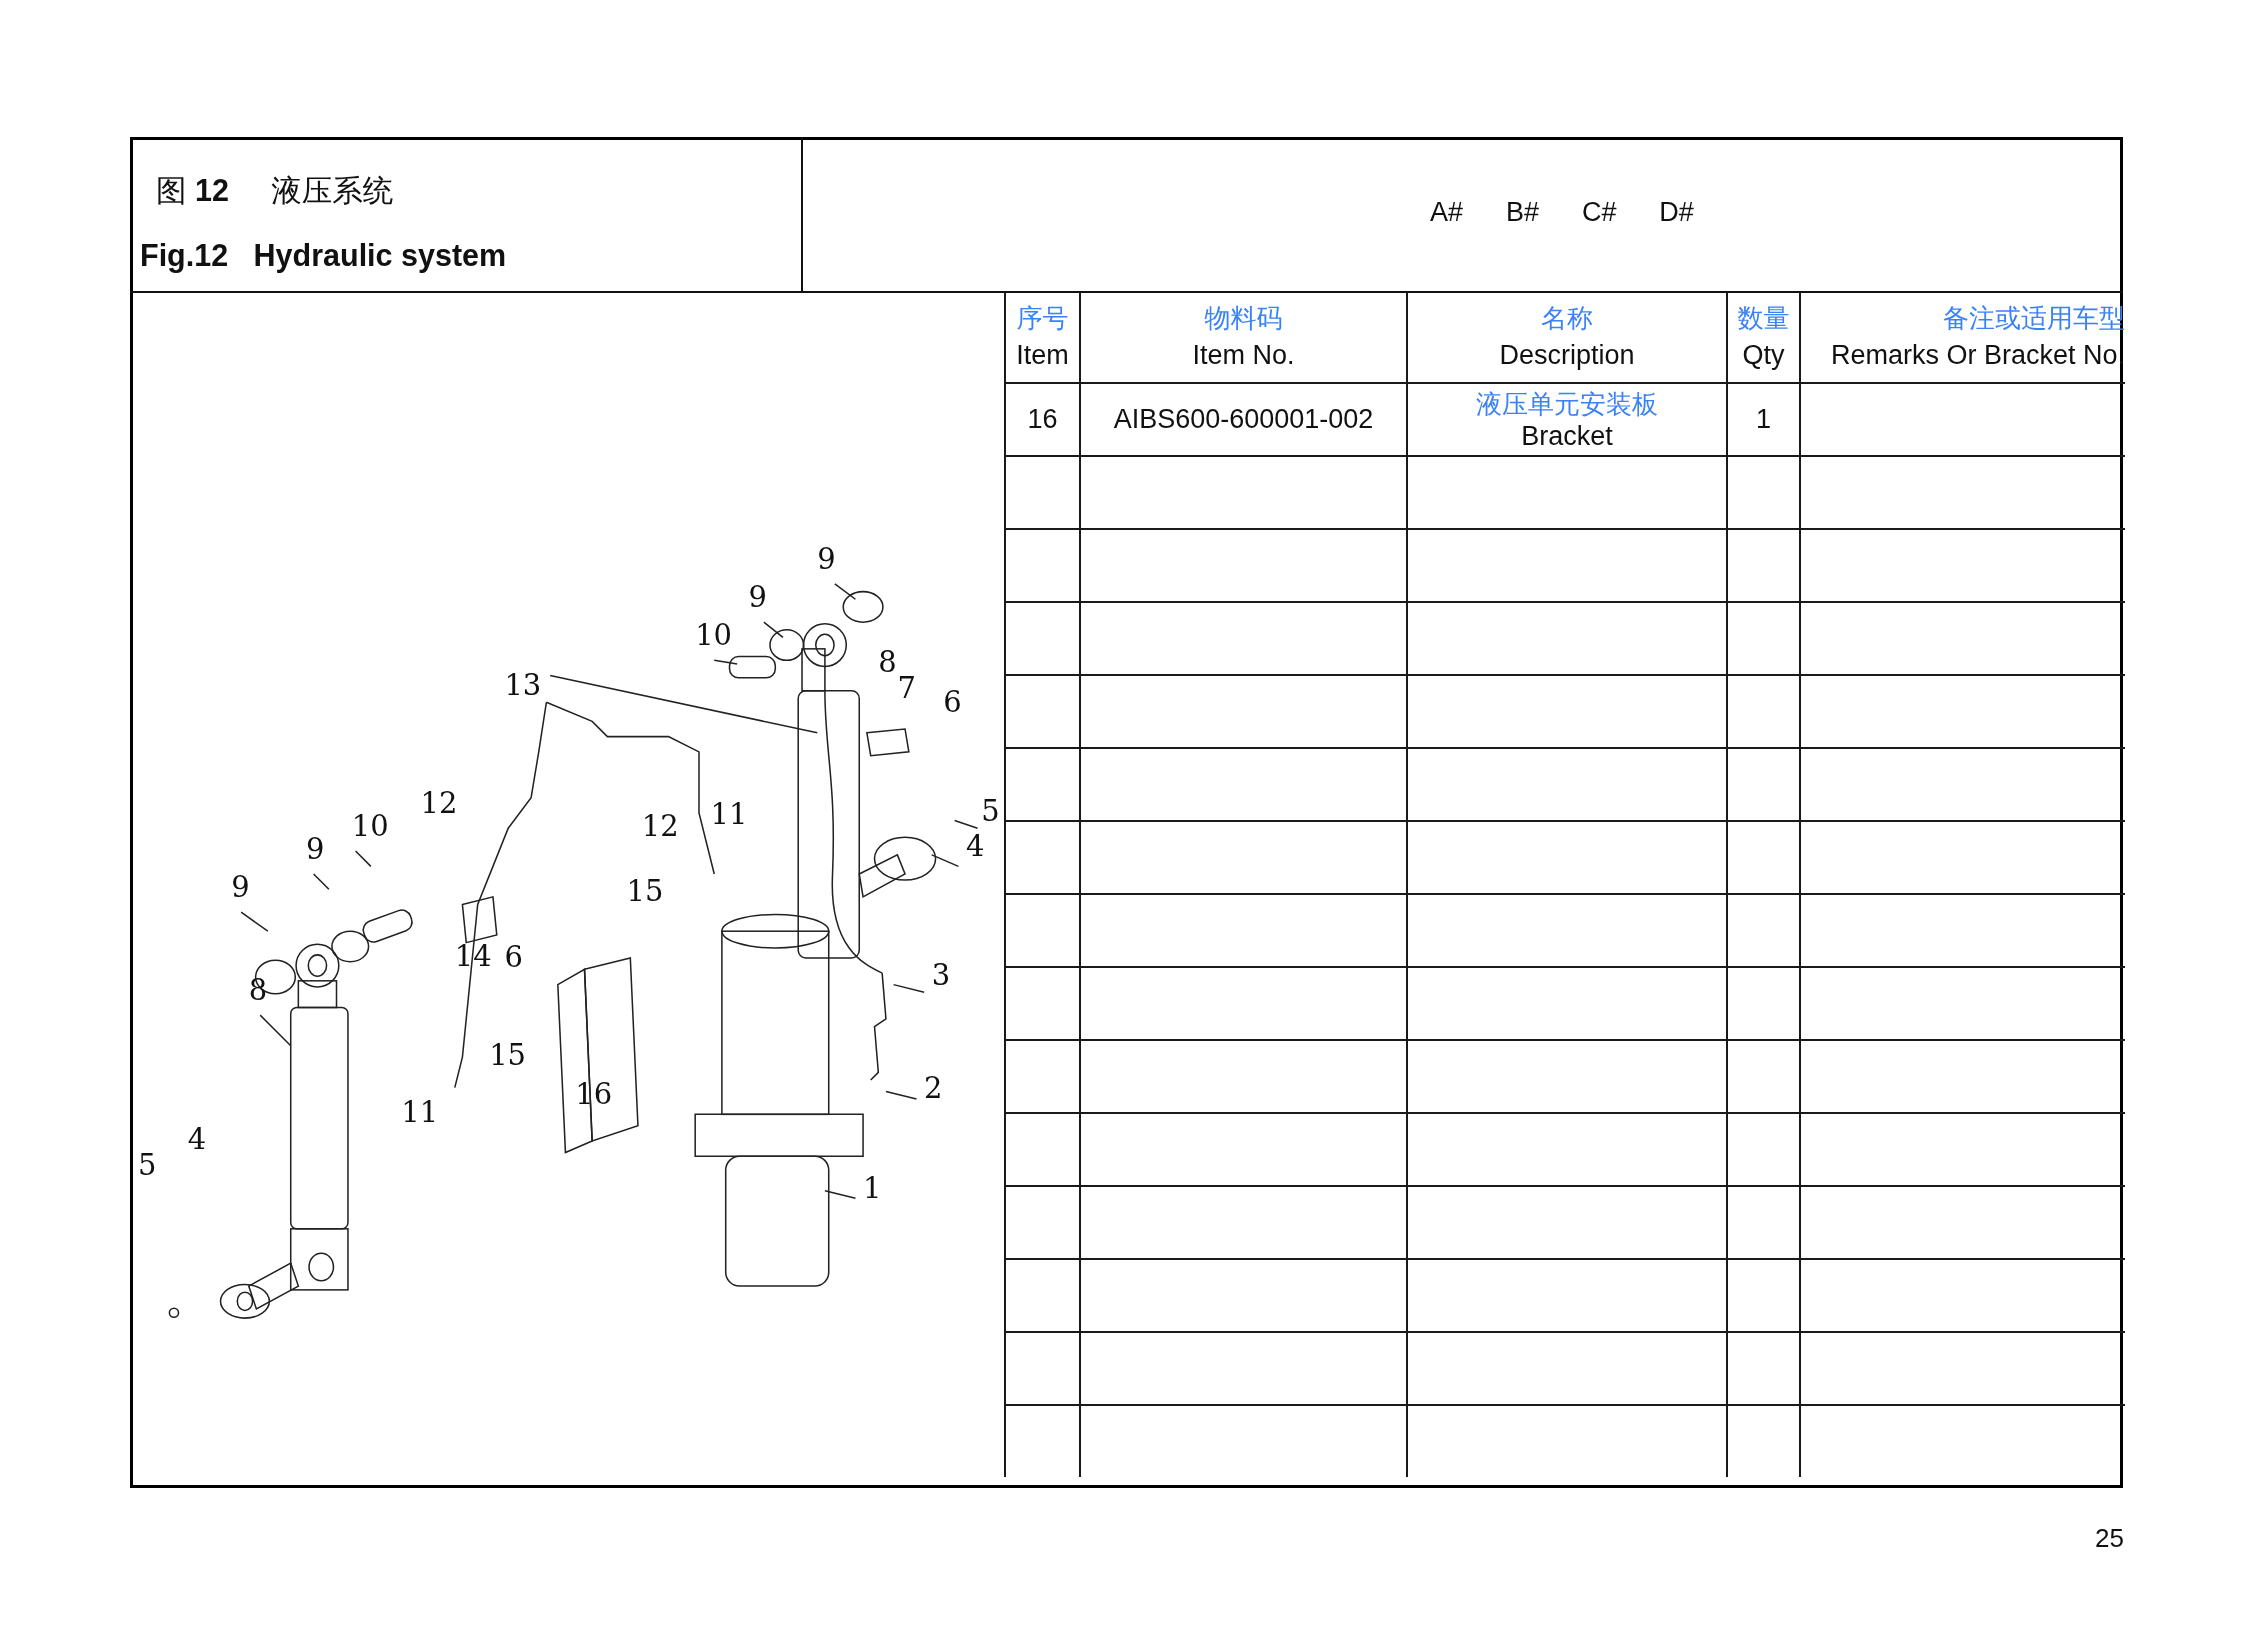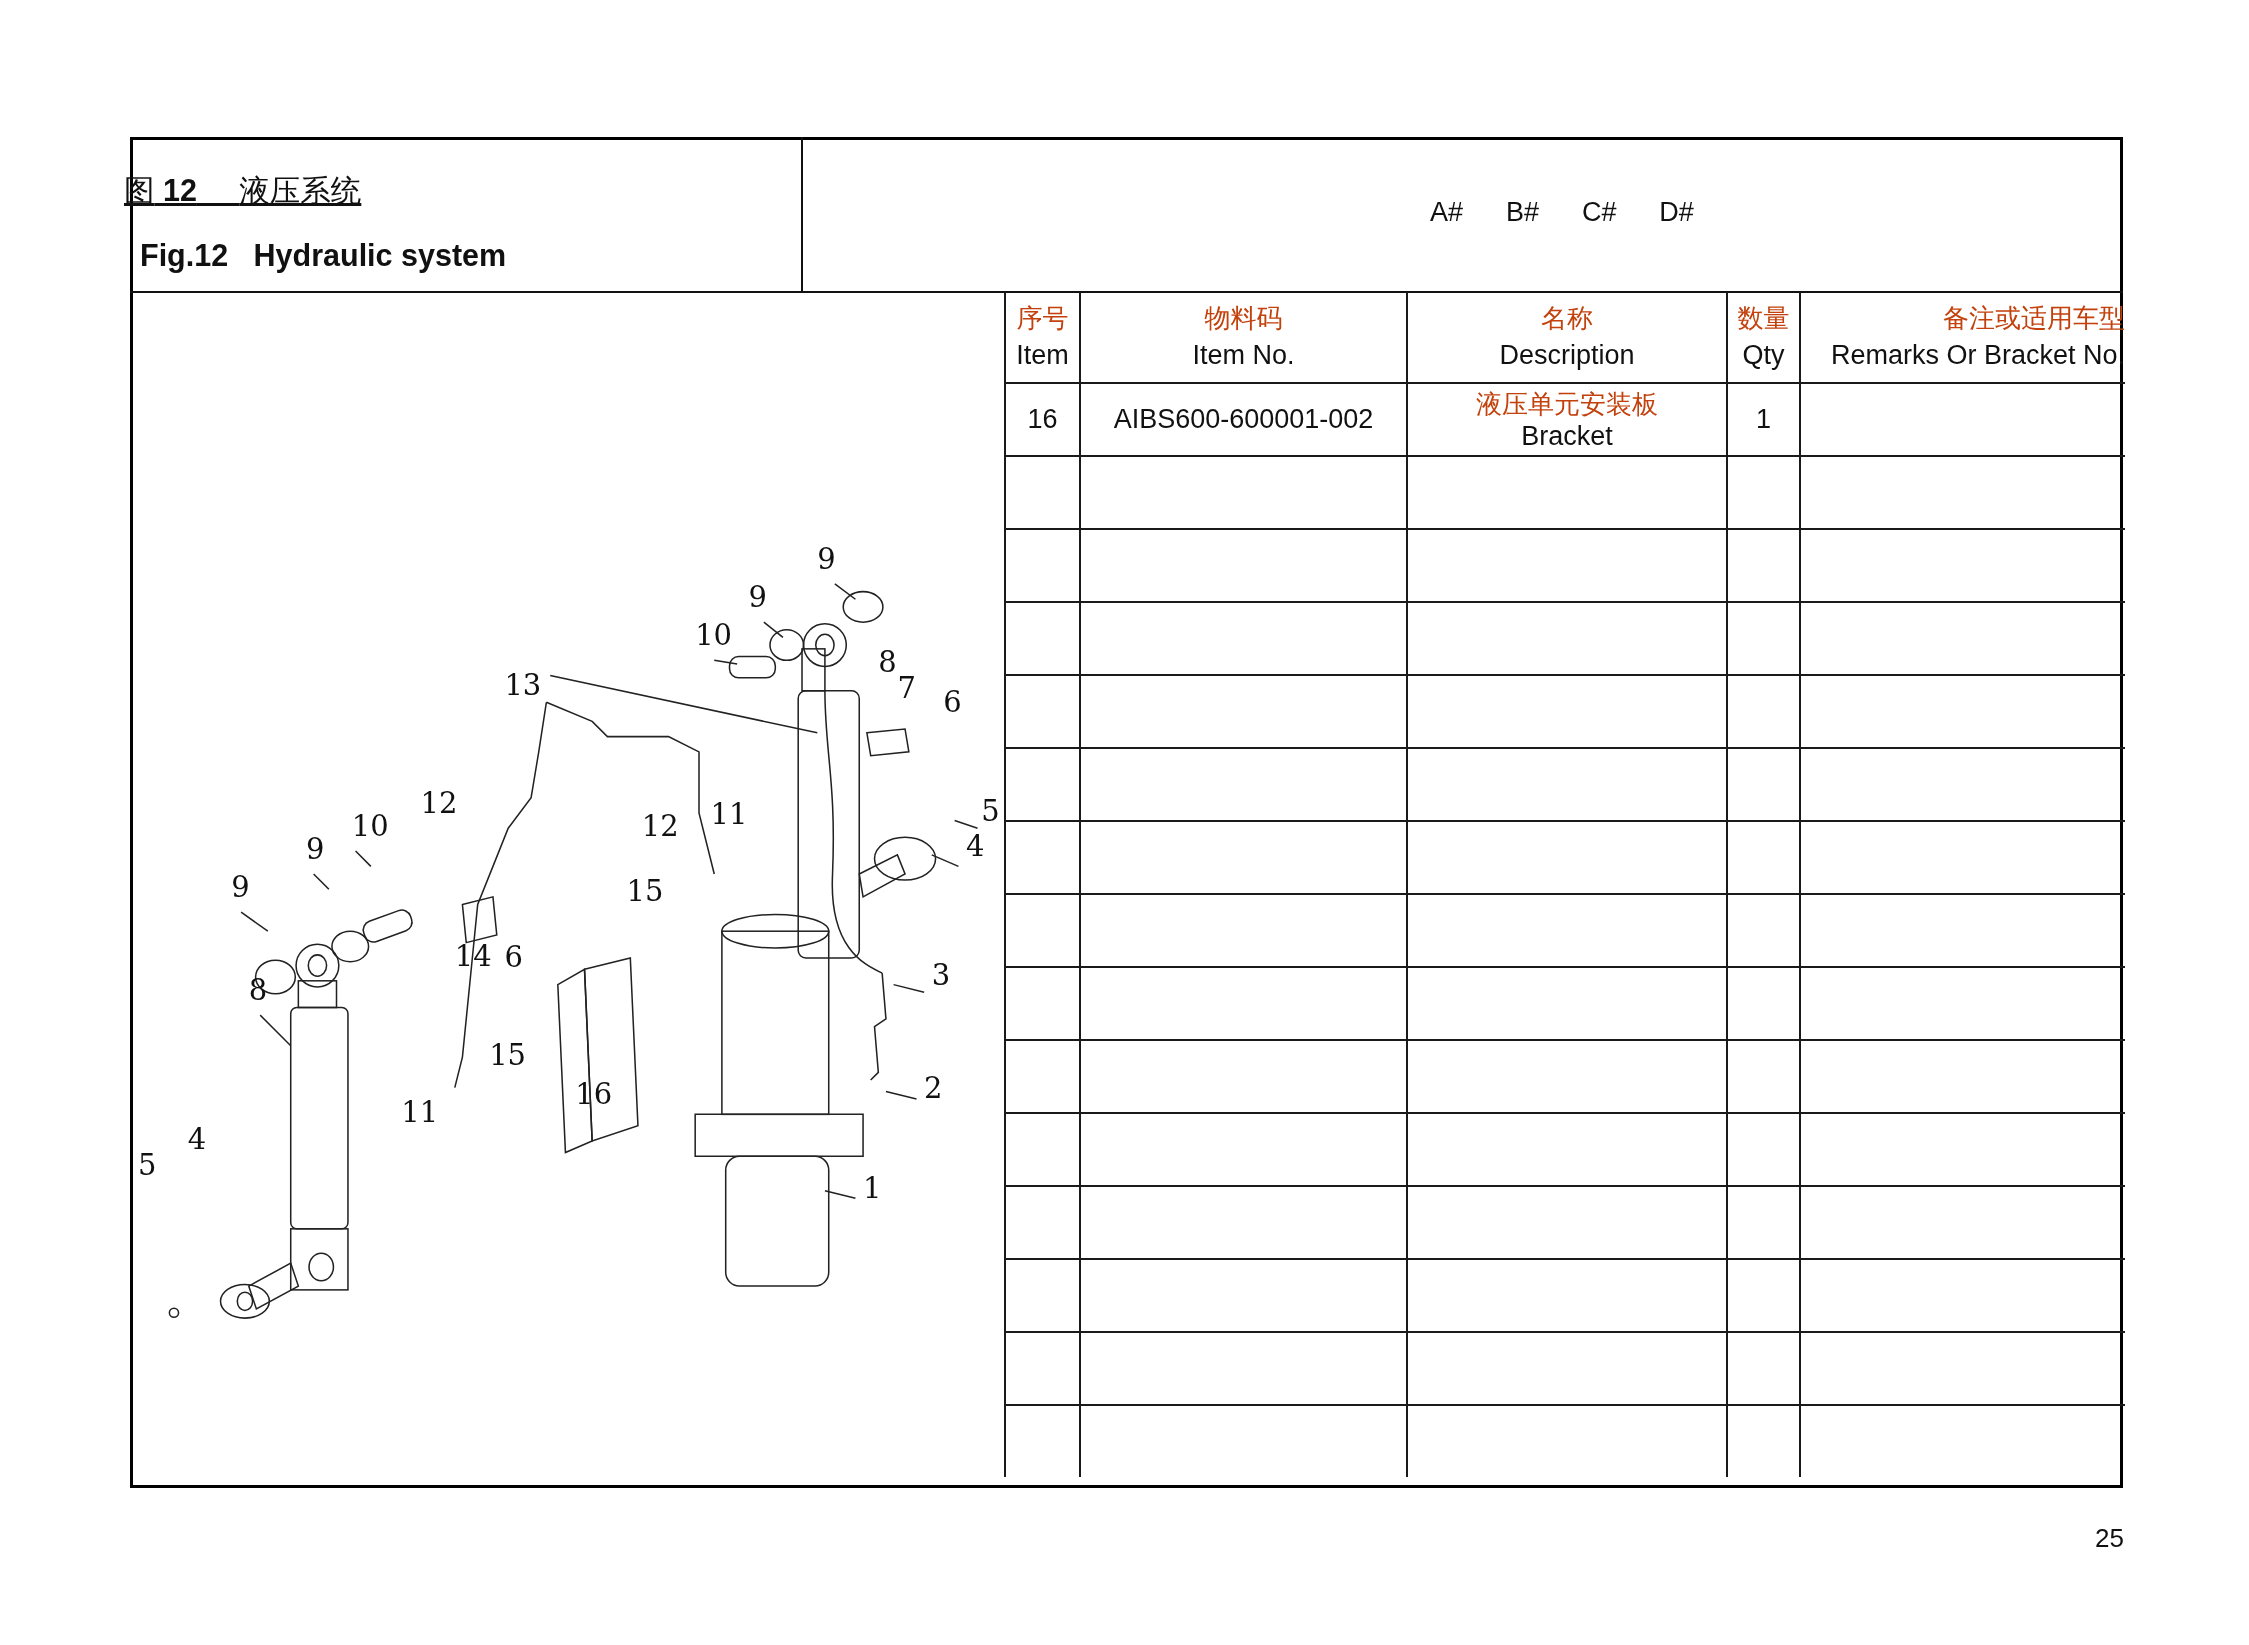--- a/index.html
+++ b/index.html
@@ -2,34 +2,34 @@
 <html style="font-size:12.2px"><head>
 <meta charset="utf-8">
 <style>
   html, body { margin:0; padding:0; background:#ffffff; }
   body { width:2250px; height:1645px; position:relative; overflow:hidden;
          font-family:"Liberation Sans", "DejaVu Sans", sans-serif; color:#111; }
   .frame { position:absolute; left:130px; top:137px; width:1993px; height:1351px;
            border:3.8px solid #000; box-sizing:border-box; }
   .hdr-bottom { position:absolute; left:130px; top:291px; width:1993px; height:2.3px; background:#111; }
   .hdr-div { position:absolute; left:801px; top:137px; width:2.3px; height:155px; background:#111; }
-  .title-zh { position:absolute; left:124px; top:172px; font-size:30.5px; line-height:37px; white-space:pre;text-decoration:underline; }
+  .title-zh { position:absolute; left:156px; top:172px; font-size:30.5px; line-height:37px; white-space:pre; }
   .title-zh b { font-weight:bold; }
   .title-en { position:absolute; left:140px; top:237px; font-size:30.5px; line-height:37px; font-weight:bold; white-space:pre; }
   .variants { position:absolute; left:801px; top:197px; width:1522px; text-align:center; font-size:27px; word-spacing:17px; }
   .variants span { margin:0 9.2px; }
 
   table.parts { position:absolute; left:1004px; top:292px; width:1120px; border-collapse:collapse; table-layout:fixed; }
   table.parts td, table.parts th { border:2.3px solid #1a1a1a; padding:0; font-weight:normal; text-align:center; font-size:27px; overflow:hidden; }
   table.parts th { height:90px; line-height:37px; }
   table.parts td { height:71px; }
   table.parts tr:first-child th { border-top:none; }
   table.parts th:last-child, table.parts td:last-child { border-right:none;text-align:right; }
   table.parts tr:last-child td { border-bottom:none; }
-  .zh { display:block; font-family:"DejaVu Serif", "Liberation Serif", serif; font-size:26px; color:#c2410c; }
+  .zh { display:block; font-family:"DejaVu Serif", "Liberation Serif", serif; font-size:26px; color:#3b82f6; }
   .en { display:block; }
   td.left { text-align:left; padding-left:4.6px; }
   td.desc { line-height:32px; }
 
   .drawing { position:absolute; left:134px; top:294px; width:869px; height:1192px; }
   .callout { font-family:"DejaVu Serif", "Liberation Serif", serif; font-size:38px; fill:#111; }
   .page-num { position:absolute; left:2095px; top:1515px; font-size:26px;margin-top:8px; }
 </style>
 </head>
 <body>

